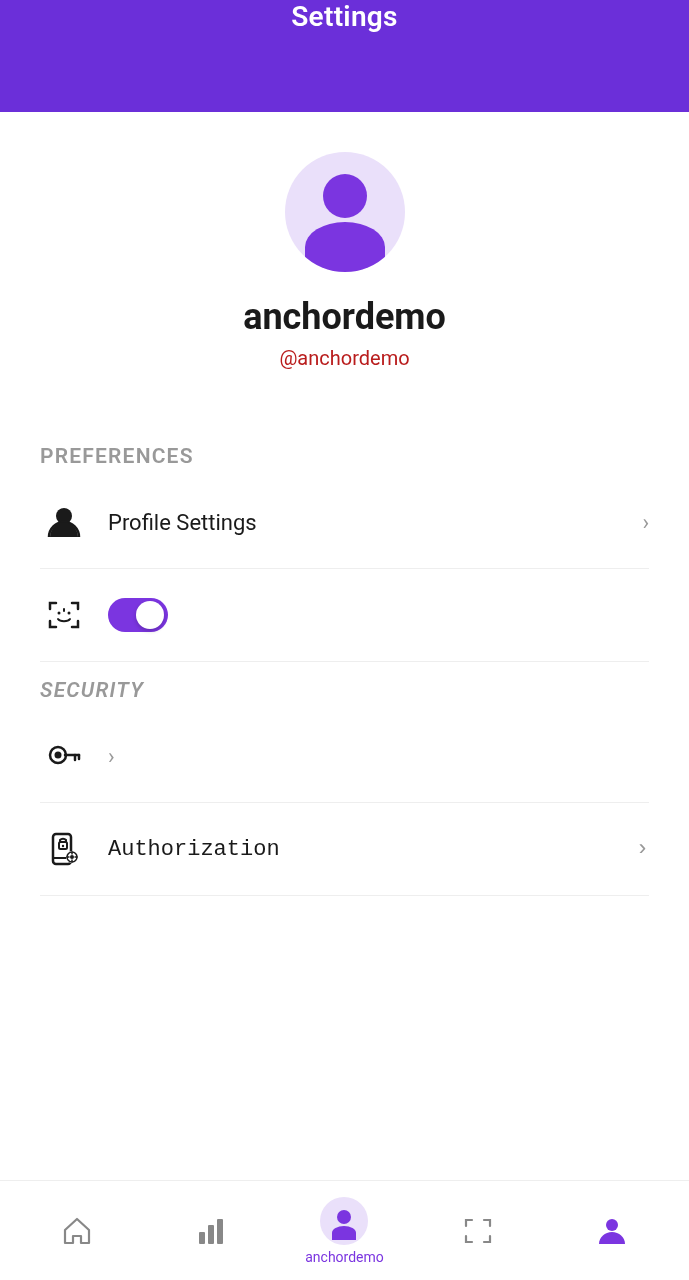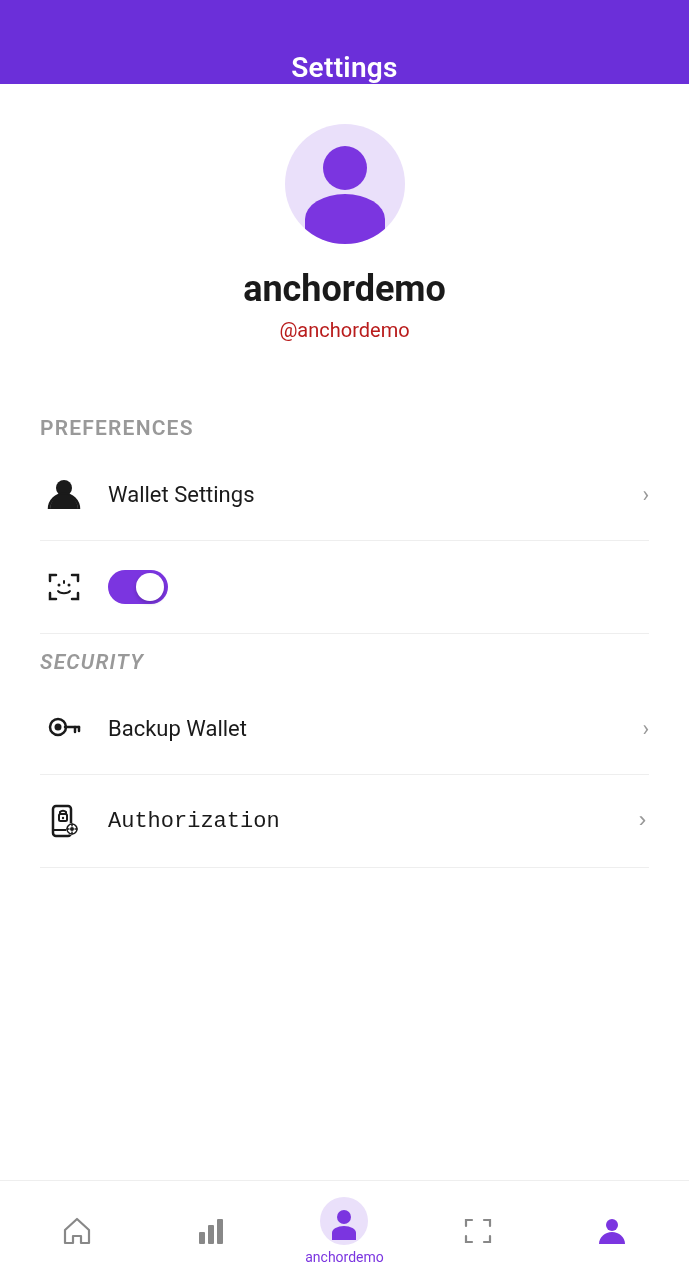--- a/index.html
+++ b/index.html
@@ -10,23 +10,23 @@
       min-height: 1280px;
       font-family: -apple-system, BlinkMacSystemFont, 'Segoe UI', Roboto, sans-serif;
       background: #ffffff;
       display: flex;
       flex-direction: column;
     }
 
     
     .header {
       background: #6B2FD9;
-      height: 84px;
-      display: flex;
-      align-items: flex-end;
+      height: 112px;
+      display: flex;
+      align-items: flex-start;
       justify-content: center;
     }
     .header-title {
       color: #ffffff;
       font-size: 28px;
       font-weight: 600;
       letter-spacing: 0.3px;
     }
 
     
@@ -247,21 +247,21 @@
   <div class="section-header">PREFERENCES</div>
 
   <div class="settings-item">
     <div class="item-icon">
       <svg class="icon-svg" viewBox="0 0 38 38" fill="none" xmlns="http://www.w3.org/2000/svg">
         <ellipse cx="19" cy="13" rx="8" ry="8" fill="#1a1a1a"></ellipse>
         <path d="M4 34c0-8.284 6.716-15 15-15s15 6.716 15 15" stroke="#1a1a1a" stroke-width="2.5" fill="#1a1a1a" fill-opacity="0"></path>
         <path d="M5 34 C5 24 14 19 19 19 C24 19 33 24 33 34" fill="#1a1a1a"></path>
       </svg>
     </div>
-    <span class="item-label">Wallet Settings</span>
+    <span class="item-label">Profile Settings</span>
     <span class="chevron-icon">›</span>
   </div>
 
   <div class="settings-item">
     <div class="item-icon">
       <svg class="icon-svg" viewBox="0 0 38 38" fill="none" xmlns="http://www.w3.org/2000/svg">
 
         <path d="M5 13V7h6" stroke="#1a1a1a" stroke-width="2.5" stroke-linecap="round"></path>
         <path d="M27 7h6v6" stroke="#1a1a1a" stroke-width="2.5" stroke-linecap="round"></path>
         <path d="M5 25v6h6" stroke="#1a1a1a" stroke-width="2.5" stroke-linecap="round"></path>
@@ -284,21 +284,20 @@
     <div class="item-icon">
       <svg class="icon-svg" viewBox="0 0 38 38" fill="none" xmlns="http://www.w3.org/2000/svg">
 
         <circle cx="13" cy="18" r="8" stroke="#1a1a1a" stroke-width="2.5" fill="none"></circle>
         <circle cx="13" cy="18" r="3.5" fill="#1a1a1a"></circle>
         <line x1="20" y1="18" x2="34" y2="18" stroke="#1a1a1a" stroke-width="2.5" stroke-linecap="round"></line>
         <line x1="30" y1="18" x2="30" y2="23" stroke="#1a1a1a" stroke-width="2.5" stroke-linecap="round"></line>
         <line x1="34" y1="18" x2="34" y2="22" stroke="#1a1a1a" stroke-width="2.5" stroke-linecap="round"></line>
       </svg>
     </div>
-    <span class="item-label">Backup Wallet</span>
     <span class="chevron-icon">›</span>
   </div>
 
   <div class="settings-item">
     <div class="item-icon">
       <svg class="icon-svg" viewBox="0 0 38 38" fill="none" xmlns="http://www.w3.org/2000/svg">
 
         <rect x="8" y="4" width="18" height="30" rx="3" stroke="#1a1a1a" stroke-width="2.5" fill="none"></rect>
         <line x1="8" y1="28" x2="26" y2="28" stroke="#1a1a1a" stroke-width="2"></line>
 

